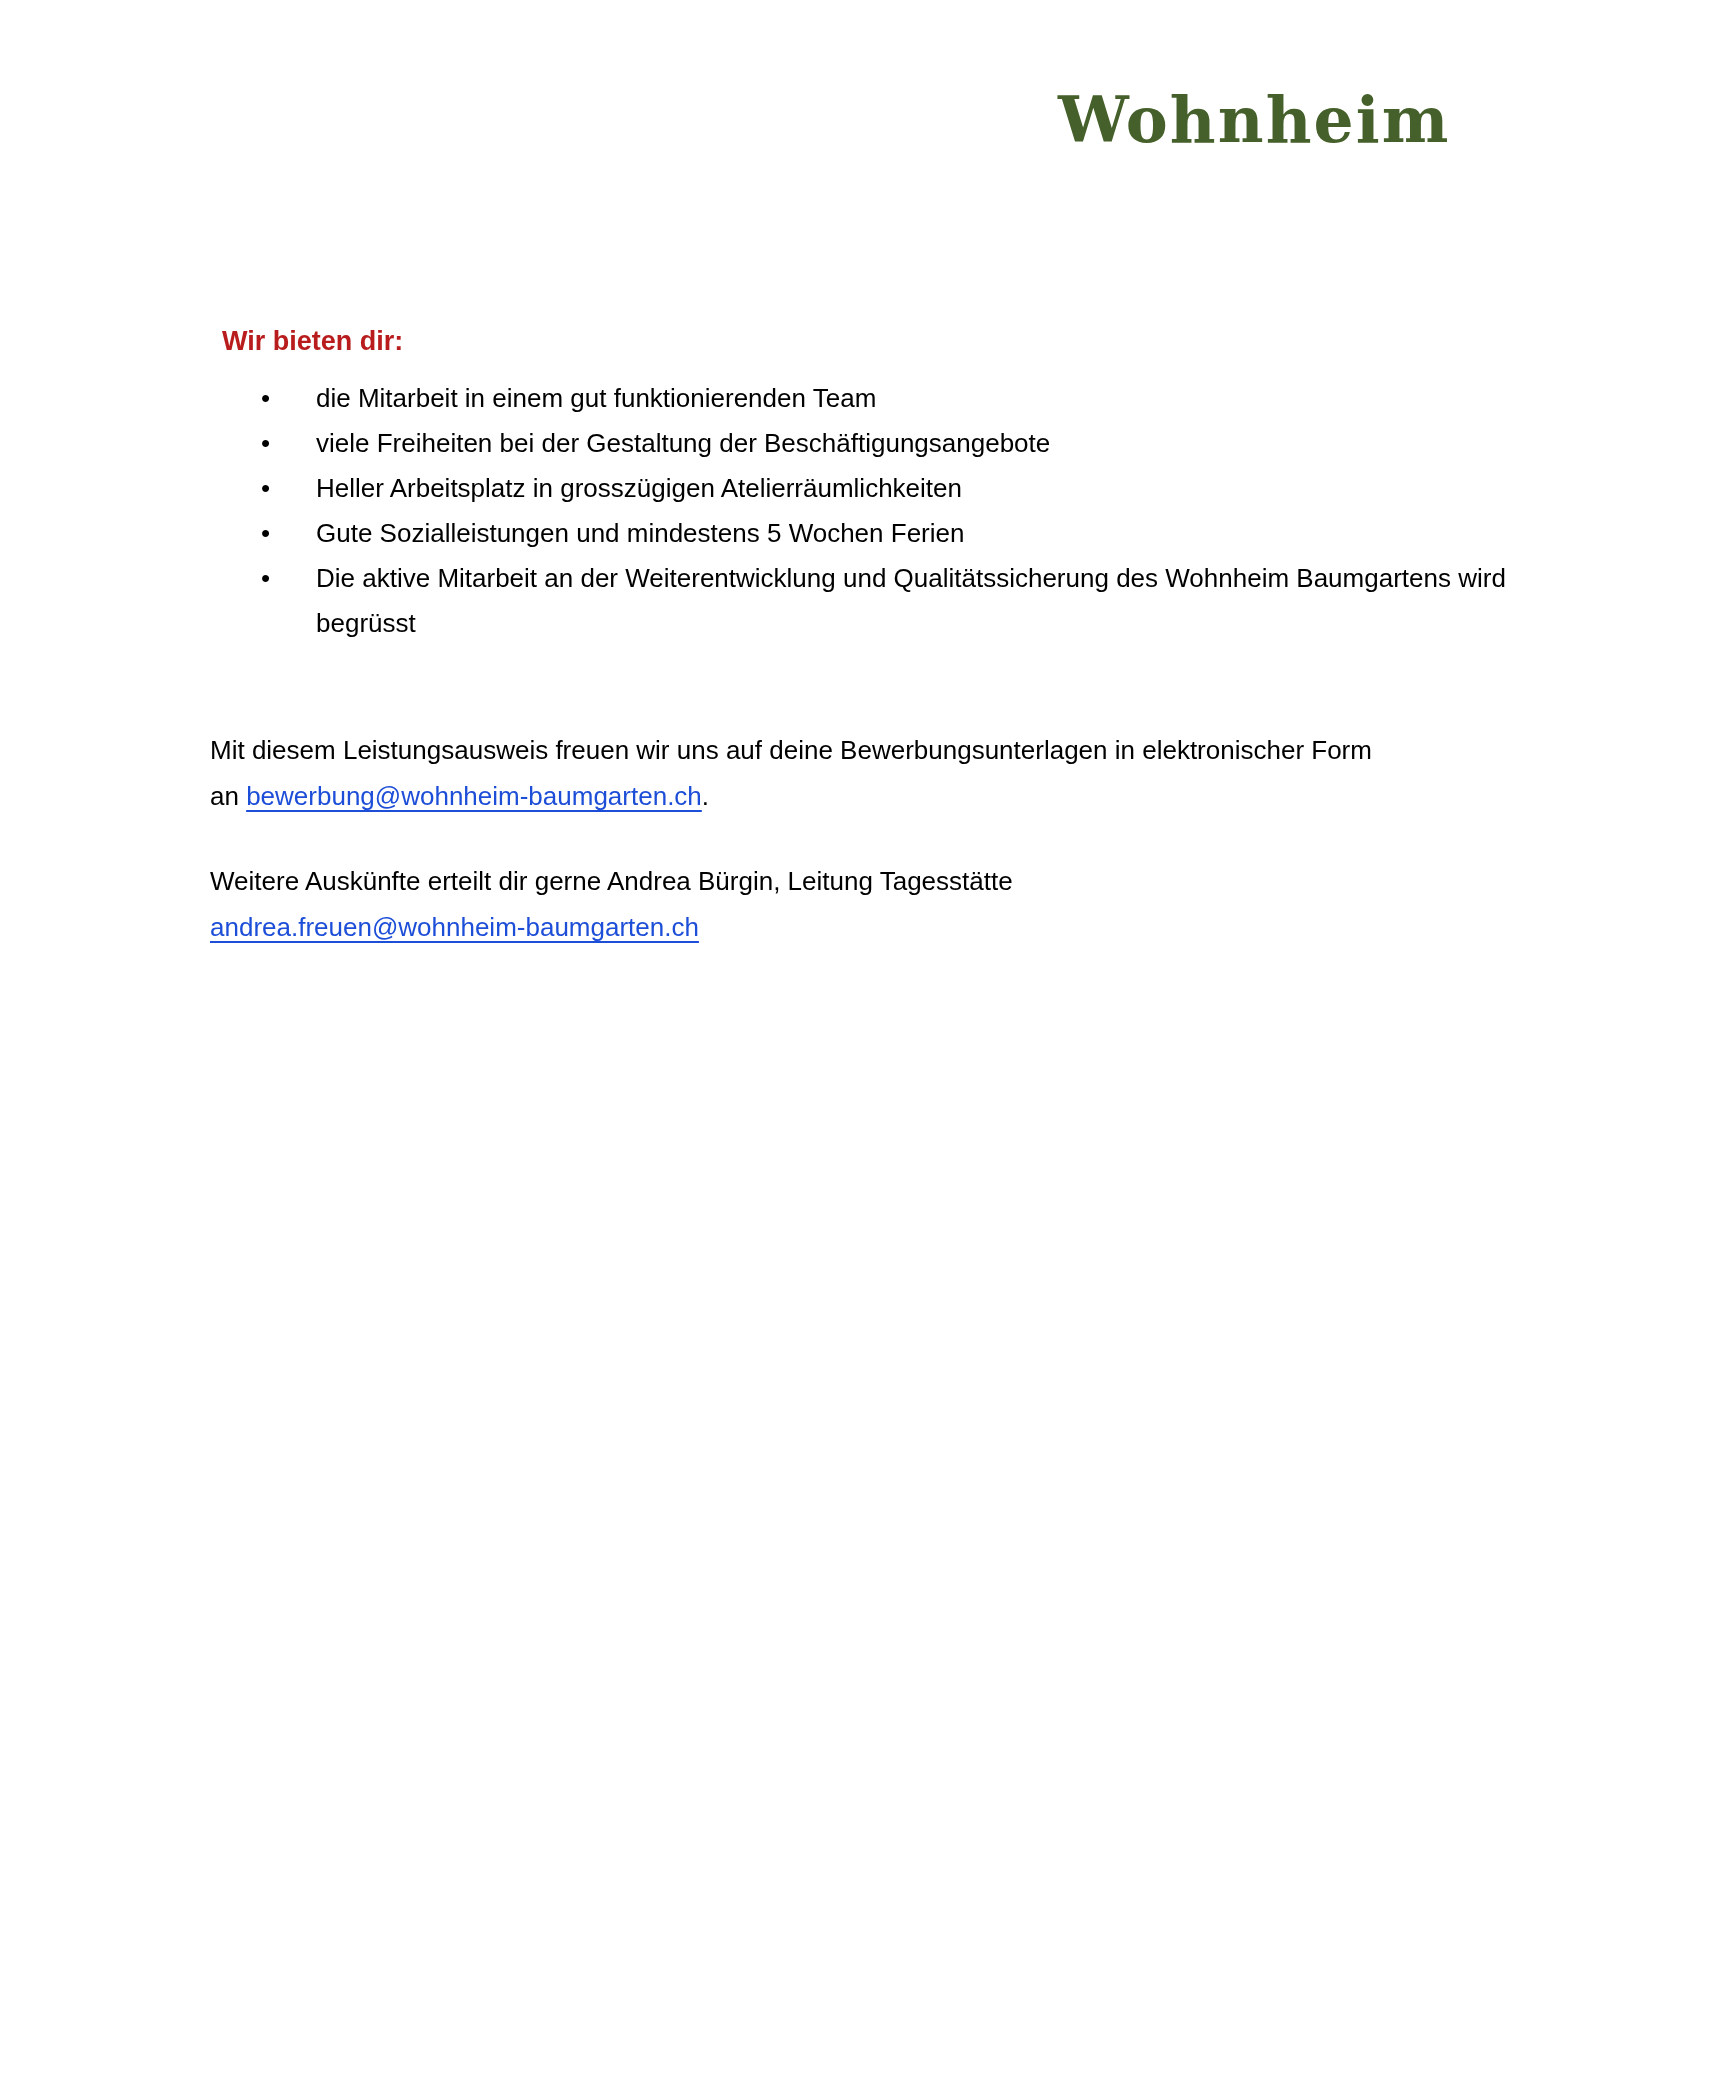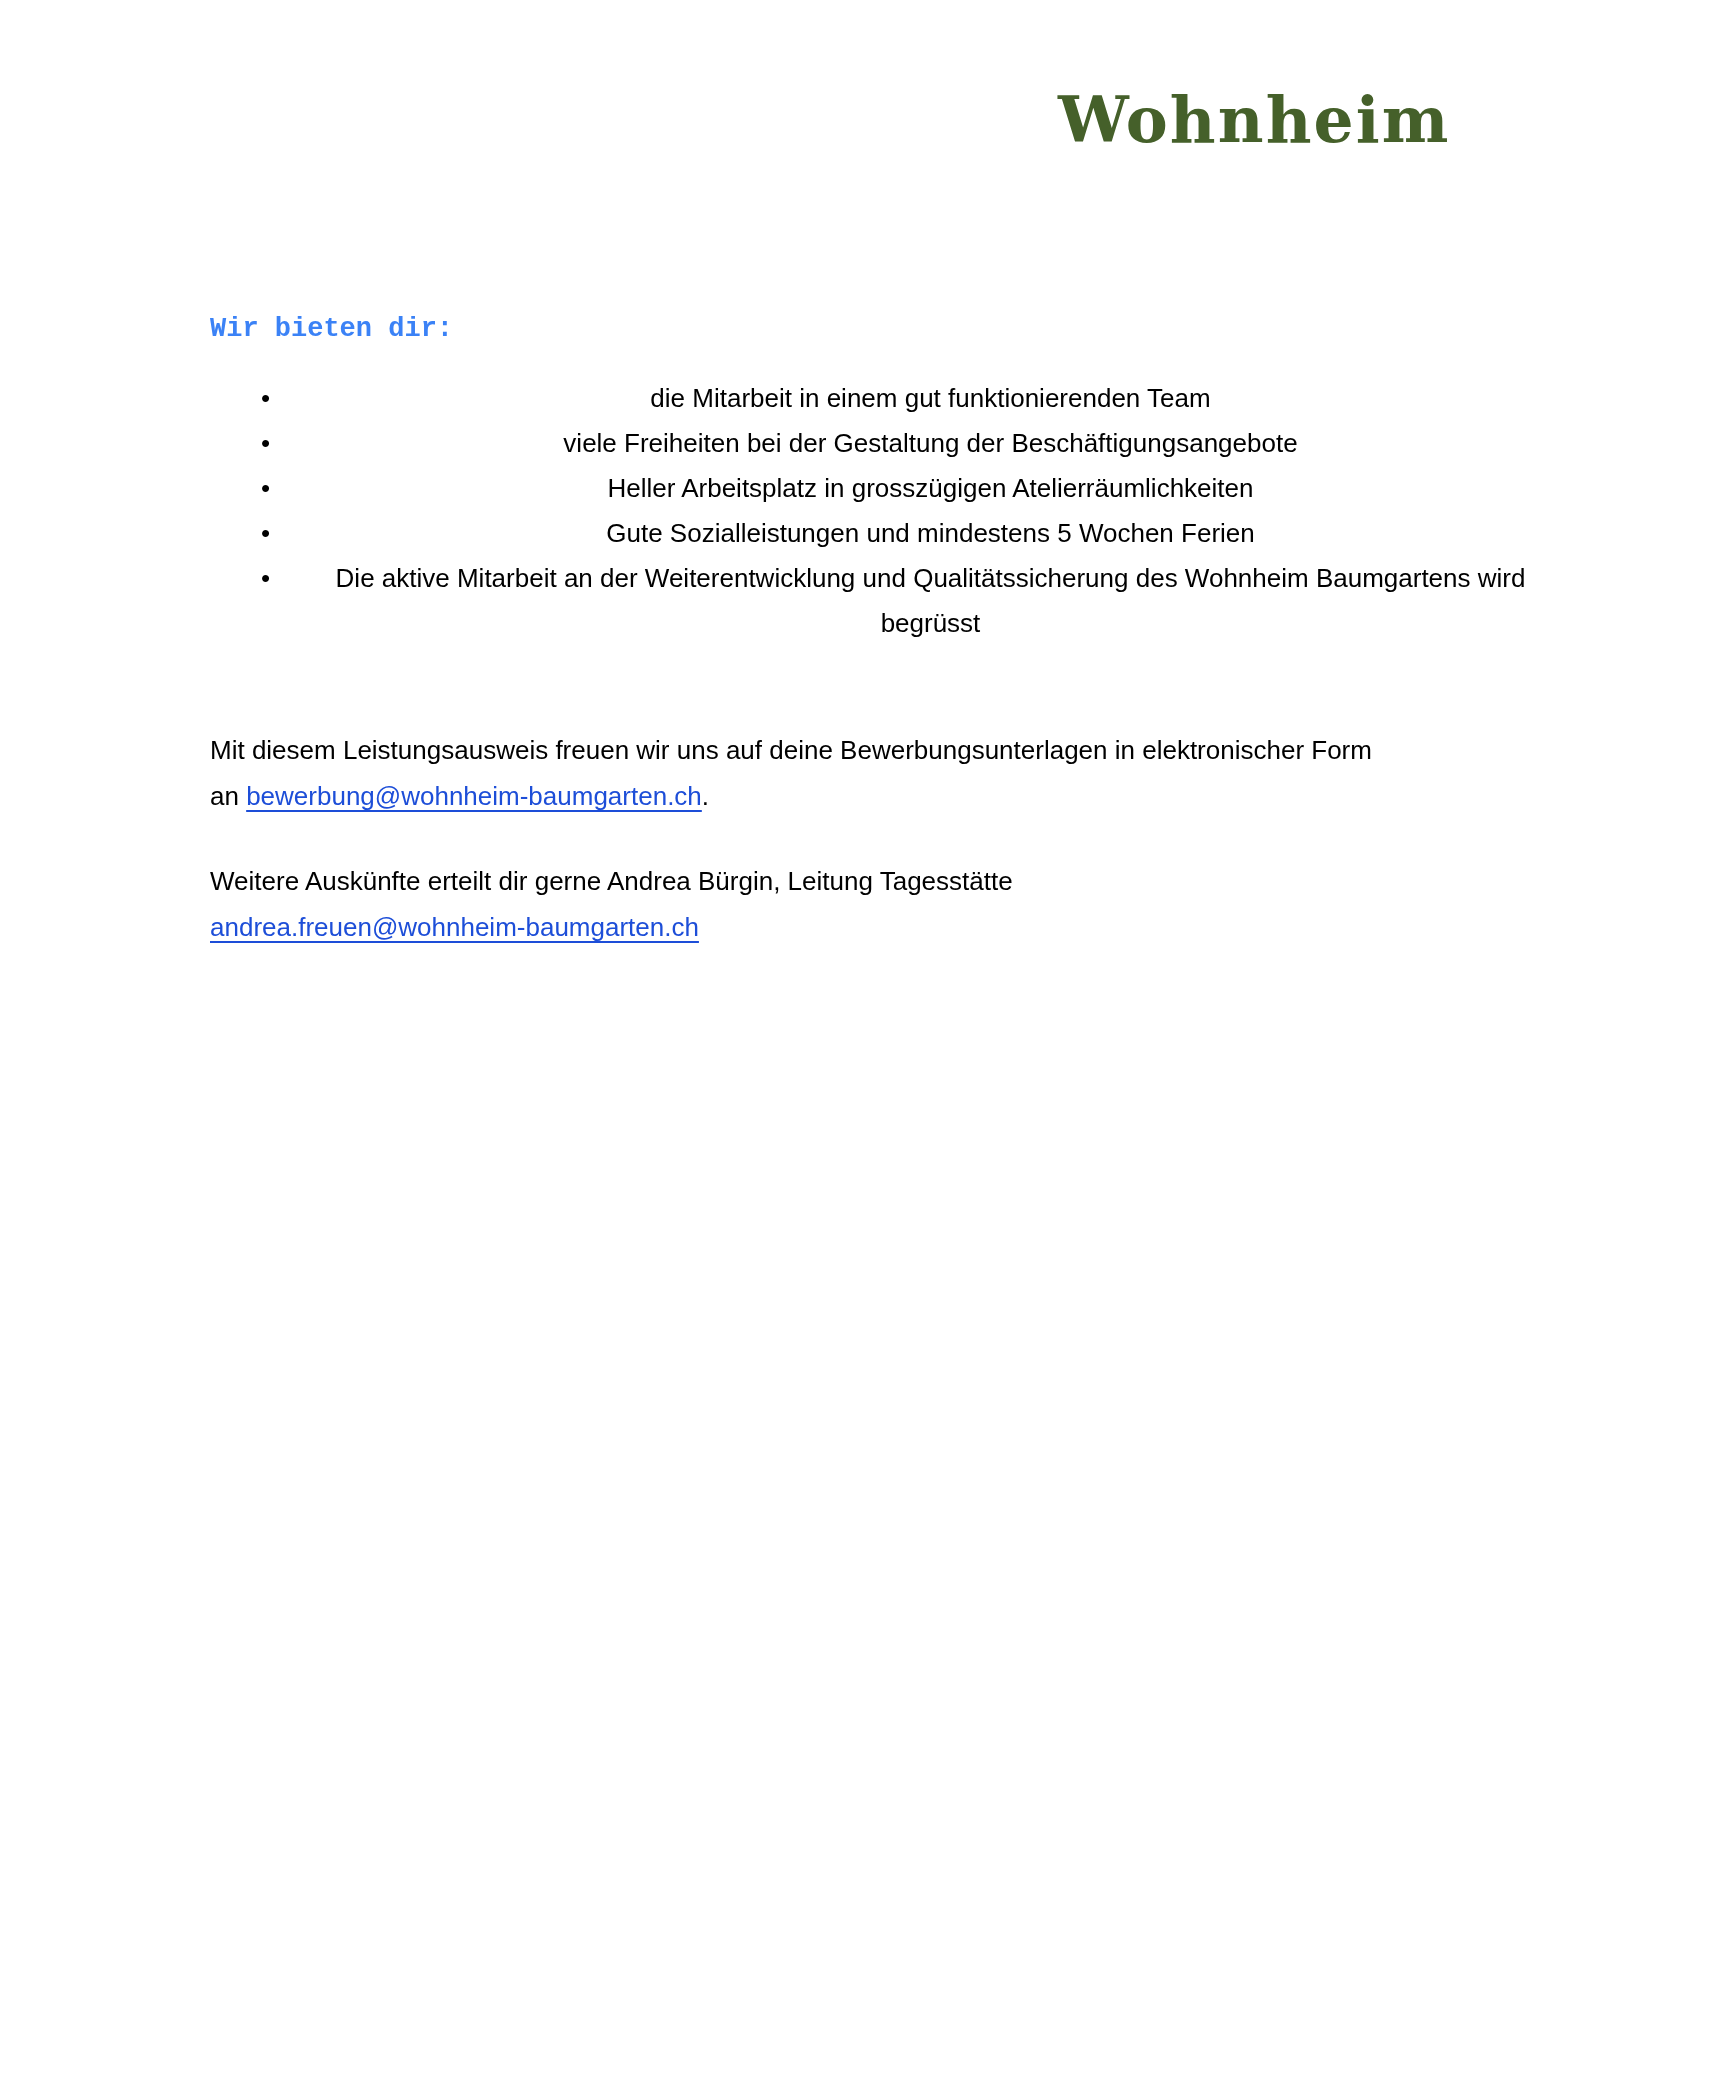--- a/index.html
+++ b/index.html
@@ -35,40 +35,38 @@
     vertical-align: -5px;
     margin: 0 3.4px 0 2.5px;
   }
   .tulip-wrap svg { display: block; width: 100%; height: 100%; }
 
   
   .heading {
     position: absolute;
     left: 210px;
     top: 314px;
-    margin: 0;
+    margin: 12px;
     font-size: 27px;
     line-height: 1.15;
     font-weight: bold;
-    color: #3b82f6;
-    font-family: Liberation Mono, monospace;
+    color: #b91c1c;
   }
 
   
   .bullets {
     position: absolute;
     left: 210px;
     top: 376px;
     margin: 0;
     padding: 0 0 0 106px;
     width: 1229px;
     list-style: none;
     font-size: 26px;
     line-height: 45px;
-    text-align: center;
   }
   .bullets li { position: relative; }
   .bullets li::before {
     content: "\2022";
     position: absolute;
     left: -55px;
     top: 0;
   }
 
   

